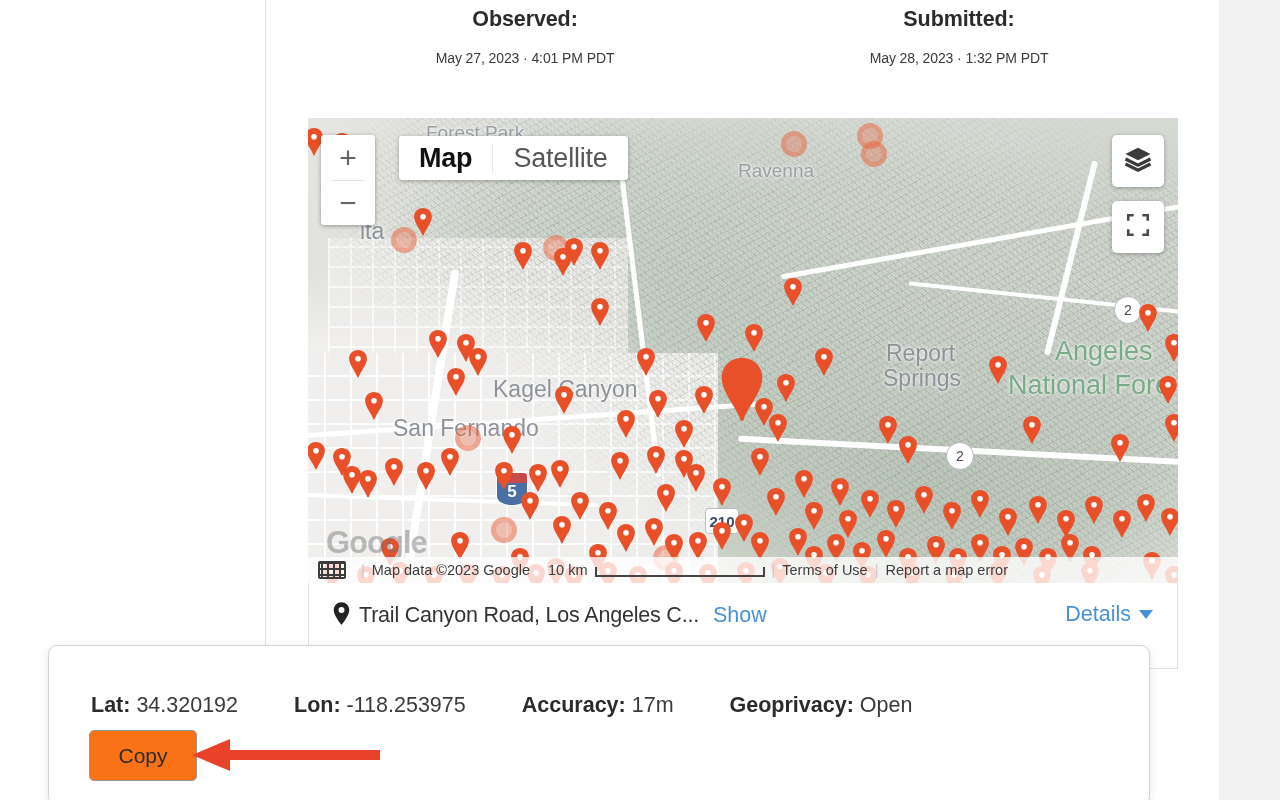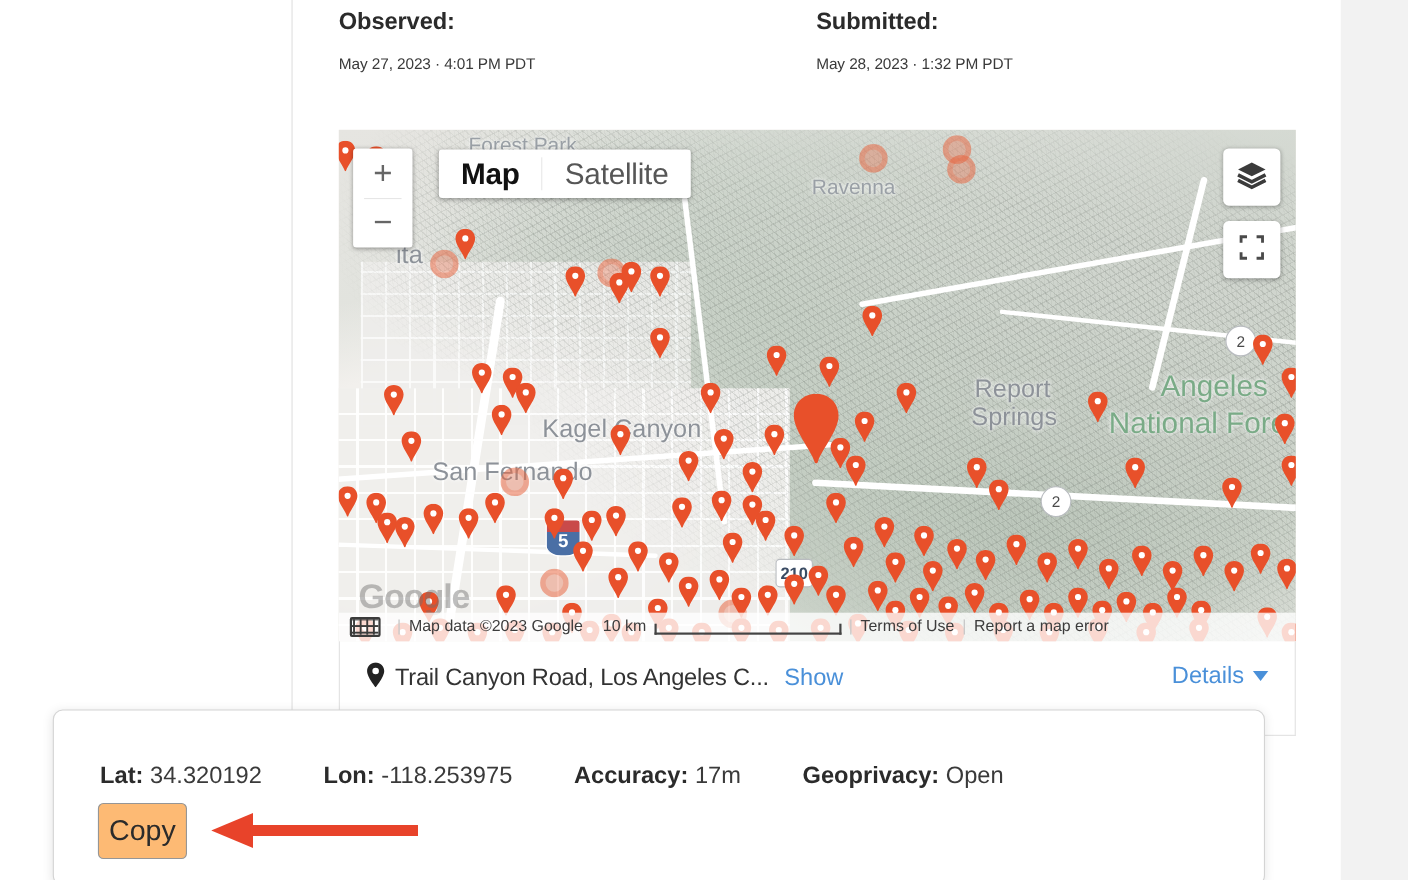--- a/index.html
+++ b/index.html
@@ -12,20 +12,21 @@
   }
 
   
   #page { position: relative; width: 1280px; height: 800px; background: #f2f2f2; }
 
   #content-card {
     position: absolute; left: 0; top: 0;
     width: 1219px; height: 800px;
     background: #ffffff;
     border-right: 1px solid #dcdcdc;
+    text-align: center;
   }
 
   #left-gutter {
     position: absolute; left: 0; top: 0;
     width: 266px; height: 800px;
     background: #ffffff;
     border-right: 1px solid #e0e0e0;
   }
 
   #main-col {
@@ -249,23 +250,23 @@
     position: absolute; left: 42px; top: 47px;
     display: flex; align-items: baseline;
     font-size: 21.5px; color: #333;
   }
   .coord-item { margin-right: 56px; white-space: nowrap; }
   .coord-item:last-child { margin-right: 0; }
   .coord-k { font-weight: bold; color: #2b2b2b; }
   .coord-v { color: #3a3a3a; }
   #copy-btn {
     position: absolute; left: 89px; top: 730px;
-    width: 81px; height: 51px;
-    background: #fdba74; border: 1px solid #969696; border-radius: 5px;
-    font-size: 26px; color: #2b2b2b; cursor: pointer;
+    width: 108px; height: 51px;
+    background: #f97316; border: 1px solid #969696; border-radius: 5px;
+    font-size: 21px; color: #2b2b2b; cursor: pointer;
     font-family: "Liberation Sans", sans-serif;
   }
 
   
   #anno-arrow { position: absolute; left: 192px; top: 738px; width: 190px; height: 34px; }
 </style>
 </head>
 <body>
 
 <div id="page">

